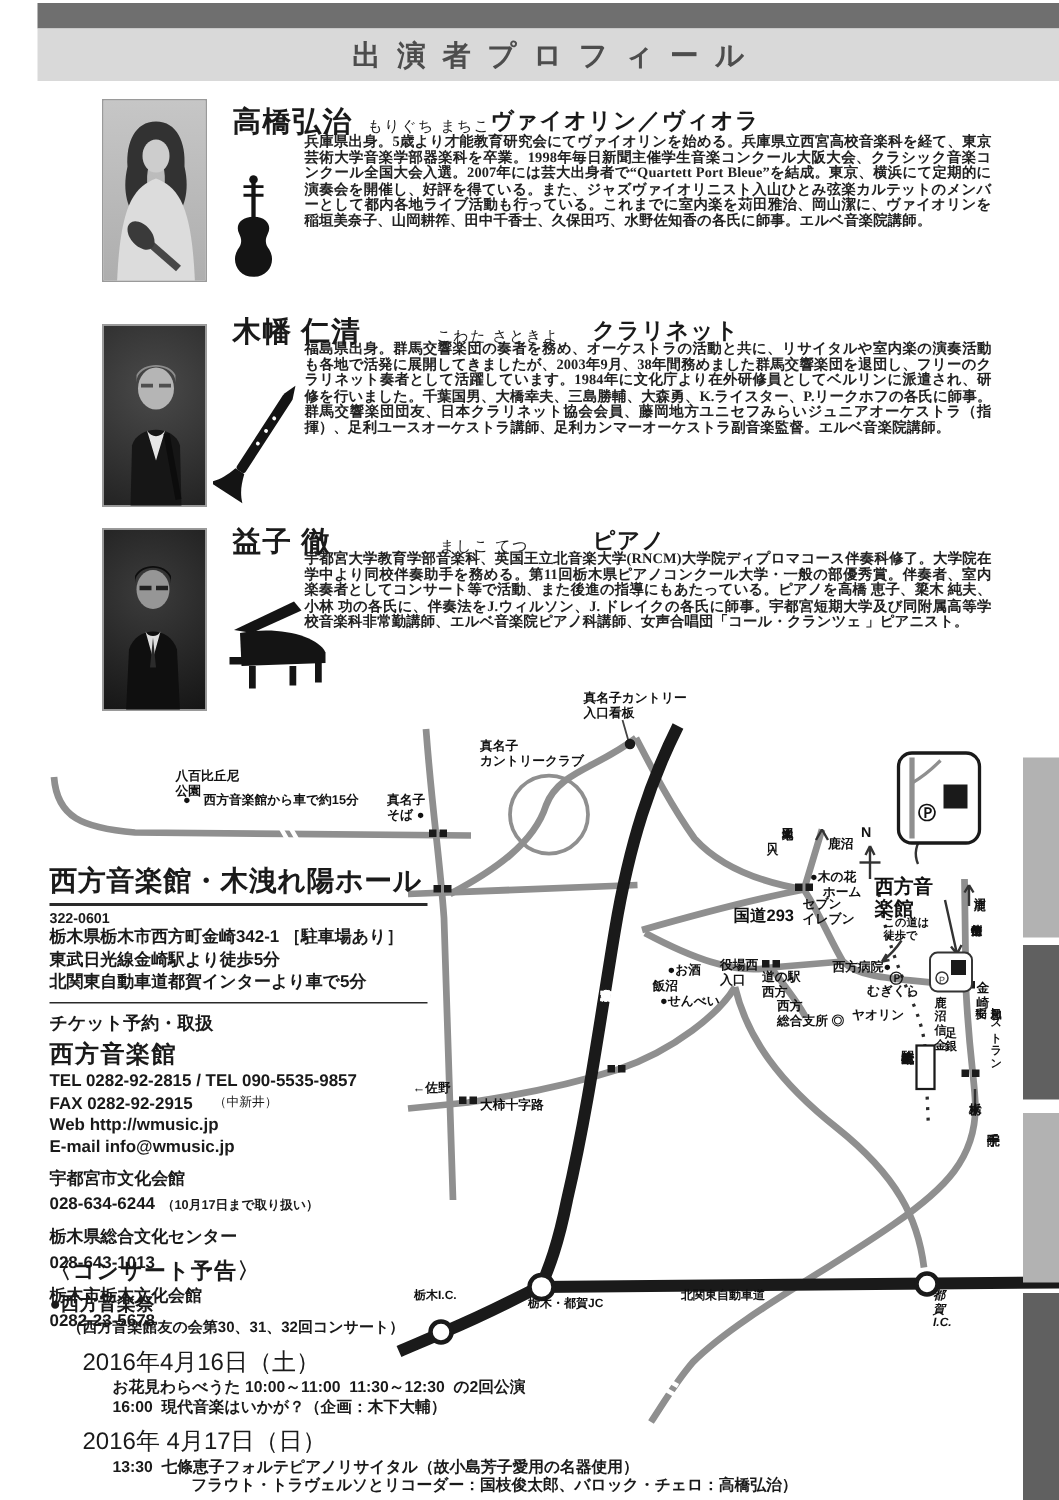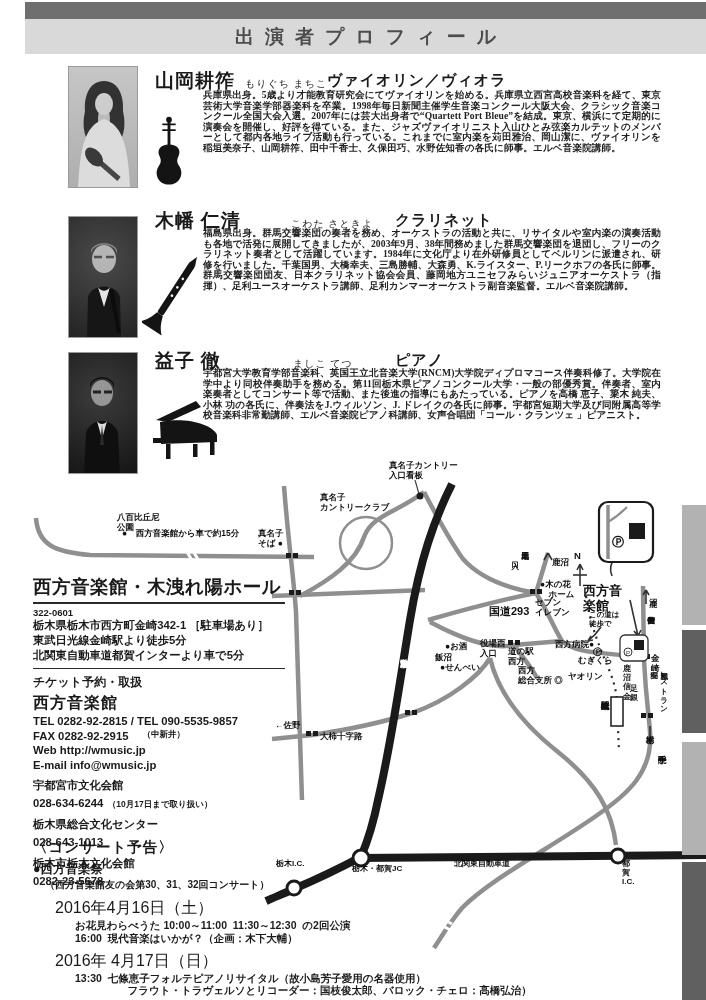--- a/index.html
+++ b/index.html
@@ -31,21 +31,21 @@
   
   .leftcol{left:33px;top:574px;width:252px}
   .vtitle{font-size:18.5px;font-weight:bold;letter-spacing:.5px;border-bottom:2.5px solid #2a2a2a;padding-bottom:3px}
   .postal{font-size:9.5px;font-weight:bold;margin-top:3px}
   .addr{font-size:11.3px;font-weight:bold;line-height:15px}
   .divider{height:0;border-bottom:1.6px solid #2a2a2a;margin-top:5px}
   .tickhead{font-size:12px;font-weight:bold;margin-top:5px}
   .outlet-main-name{font-size:16px;font-weight:bold;margin-top:2px;letter-spacing:1px}
   .telline{font-size:11.3px;font-weight:bold;line-height:14.5px}
   .faxrow{display:flex;align-items:flex-start}
-  .smallnote{font-size:8.5px;font-weight:bold;margin-left:14px}
+  .smallnote{font-size:8.5px;font-weight:normal;margin-left:14px}
   .outlet{margin-top:6px}
   .outlet-name{font-size:11.3px;font-weight:bold}
   .outlet-phone{font-size:11.3px;font-weight:bold}
   .outlet-note{font-size:8.5px;font-weight:bold}
 
   
   .ann{left:33px;top:838px;width:660px}
   .ann-head{font-size:14.5px;font-weight:bold;letter-spacing:1px}
   .ann-fest{font-size:12.5px;font-weight:bold;margin-top:4px}
   .ann-sub{font-size:10px;font-weight:bold;margin-left:12px}
@@ -80,21 +80,21 @@
       <ellipse cx="25" cy="90" rx="7" ry="11" fill="#3a3a3a" transform="rotate(-42 25 90)"></ellipse>
     </svg>
   </div>
   <svg class="icon" style="left:152px;top:46px" width="34" height="84" viewBox="0 0 34 88">
     <circle cx="17" cy="8" r="3" fill="#141414"></circle>
     <path d="M17 8 V36" stroke="#141414" stroke-width="3"></path>
     <path d="M10 13 H24 M10 19 H24" stroke="#141414" stroke-width="2"></path>
     <path d="M17 34 C8 34 4 40 7 46 C9 50 9 53 6 57 C1 65 6 76 17 76 C28 76 33 65 28 57 C25 53 25 50 27 46 C30 40 26 34 17 34 Z" fill="#141414"></path>
   </svg>
   <div class="namerow">
-    <span class="pname">山岡耕筰</span>
+    <span class="pname">高橋弘治</span>
     <span class="kana">もりぐち まちこ</span>
     <span class="inst">ヴァイオリン／ヴィオラ</span>
   </div>
   <div class="bio" style="top:24px">兵庫県出身。5歳より才能教育研究会にてヴァイオリンを始める。兵庫県立西宮高校音楽科を経て、東京芸術大学音楽学部器楽科を卒業。1998年毎日新聞主催学生音楽コンクール大阪大会、クラシック音楽コンクール全国大会入選。2007年には芸大出身者で“Quartett Port Bleue”を結成。東京、横浜にて定期的に演奏会を開催し、好評を得ている。また、ジャズヴァイオリニスト入山ひとみ弦楽カルテットのメンバーとして都内各地ライブ活動も行っている。これまでに室内楽を苅田雅治、岡山潔に、ヴァイオリンを稲垣美奈子、山岡耕筰、田中千香士、久保田巧、水野佐知香の各氏に師事。エルベ音楽院講師。</div>
 </div>
 
 <div class="abs profile p2" style="top:206px;height:145px">
   <div class="photo" style="top:10px;background:radial-gradient(circle at 50% 35%,#4a4a4a,#232323)">
     <svg width="70" height="122" viewBox="0 0 70 122">
       <ellipse cx="35" cy="42" rx="12" ry="14" fill="#b5b5b5"></ellipse>
@@ -285,21 +285,21 @@
       <span class="mlb" style="left: 630px; top: 229px; font-size: 8px;">足銀</span>
       <span class="mlb v" style="left: 600px; top: 239px; font-size: 8.5px;">東武金崎駅</span>
       <span class="mlb v" style="left: 645px; top: 273px; font-size: 8.5px;">栃木</span>
       <span class="mlb v" style="left: 657px; top: 293px; font-size: 8.5px;">千手院</span>
       <span class="mlb" style="left: 275px; top: 266px; font-size: 8.5px;">←佐野</span>
       <span class="mlb" style="left: 320px; top: 277px; font-size: 8.5px;">大柿十字路</span>
       <span class="mlb v" style="left: 399px; top: 198px; font-size: 8px; color: rgb(255, 255, 255);">東北自動車道</span>
       <span class="mlb" style="left: 454px; top: 404px; font-size: 8px;">北関東自動車道</span>
       <span class="mlb" style="left: 276px; top: 404px; font-size: 8px;">栃木I.C.</span>
       <span class="mlb" style="left: 352px; top: 409px; font-size: 8px;">栃木・都賀JC</span>
-      <span class="mlb" style="left: 622px; top: 404px; font-size: 8px;">都賀I.C.</span>
+      <span class="mlb" style="left: 622px; top: 404px; font-size: 8px; font-style: italic;">都賀I.C.</span>
       <span class="mlb" style="left: 612px; top: 81px; font-size: 12px;">Ⓟ</span>
     </div>
 </div>
 
 <div class="abs leftcol">
   <div class="vtitle">西方音楽館・木洩れ陽ホール</div>
   <div class="postal">322-0601</div>
   <div class="addr">栃木県栃木市西方町金崎342-1 ［駐車場あり］</div>
   <div class="addr">東武日光線金崎駅より徒歩5分</div>
   <div class="addr">北関東自動車道都賀インターより車で5分</div>

